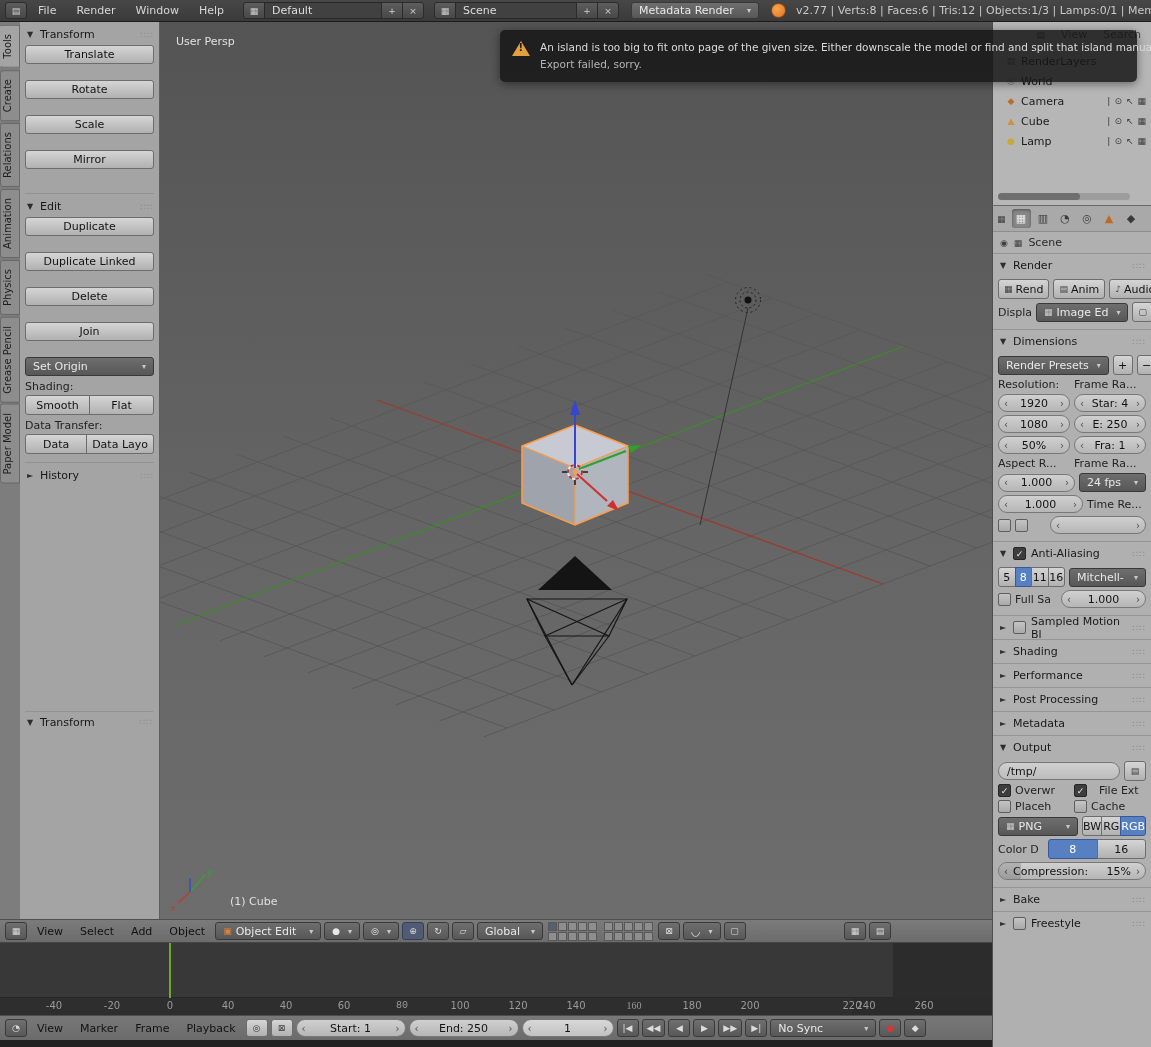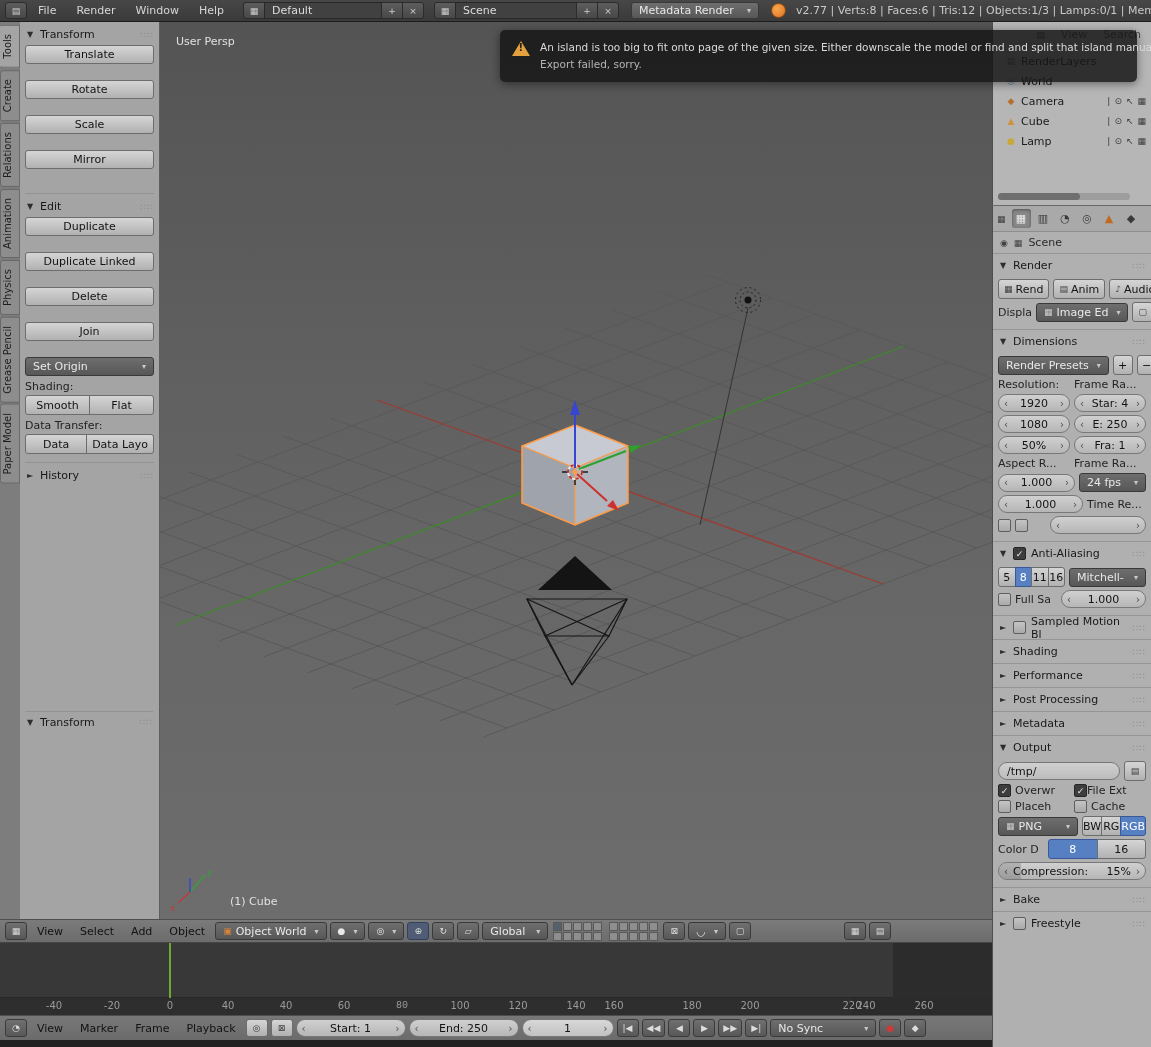--- a/index.html
+++ b/index.html
@@ -546,21 +546,21 @@
         <div class="field w1">/tmp/</div>
         <div class="btn" style="width:22px">
             <span class="oicon">▤</span>
           </div>
       </div>
       <div class="prow">
         <span class="row w1" style="gap:4px">
             <span class="chk on"></span>
             <span class="plabel">Overwr</span>
           </span>
-        <span class="row w1" style="gap:0">
+        <span class="row w1" style="gap:12px">
             <span class="chk on"></span>
             <span class="plabel">File Ext</span>
           </span>
       </div>
       <div class="prow">
         <span class="row w1" style="gap:4px">
             <span class="chk"></span>
             <span class="plabel">Placeh</span>
           </span>
         <span class="row w1" style="gap:4px">
@@ -613,21 +613,21 @@
   <div id="v3dh">
     <div class="sbtn">
         <span>▦</span>
       </div>
     <span class="hmenu">View</span>
     <span class="hmenu">Select</span>
     <span class="hmenu">Add</span>
     <span class="hmenu">Object</span>
     <div class="ddark" style="min-width:106px;height:18px">
         <span class="oicon" style="color:#d8843c">▣</span>
-        <span>Object World</span>
+        <span>Object Edit</span>
       </div>
     <div class="ddark" style="height:18px">
         <span style="color:#e8e8e8;font-size:9px">●</span>
       </div>
     <div class="ddark" style="height:18px">
         <span style="font-size:9px">◎</span>
       </div>
     <div class="sbtn pressed">
         <span>⊕</span>
       </div>
@@ -689,21 +689,21 @@
       <span style="left: 54px;">-40</span>
       <span style="left: 112px;">-20</span>
       <span style="left: 170px;">0</span>
       <span style="left: 228px;">40</span>
       <span style="left: 286px;">40</span>
       <span style="left: 344px;">60</span>
       <span style="left: 402px; font-family: Liberation Mono, monospace;">80</span>
       <span style="left: 460px;">100</span>
       <span style="left: 518px;">120</span>
       <span style="left: 576px;">140</span>
-      <span style="left: 614px;">160</span>
+      <span style="left: 634px; font-family: Liberation Serif, serif;">160</span>
       <span style="left: 692px;">180</span>
       <span style="left: 750px;">200</span>
       <span style="left: 852px; text-align: right;">220</span>
       <span style="left: 866px;">240</span>
       <span style="left: 924px;">260</span>
     </div>
   <div id="tlh">
     <div class="sbtn">
         <span>◔</span>
       </div>

